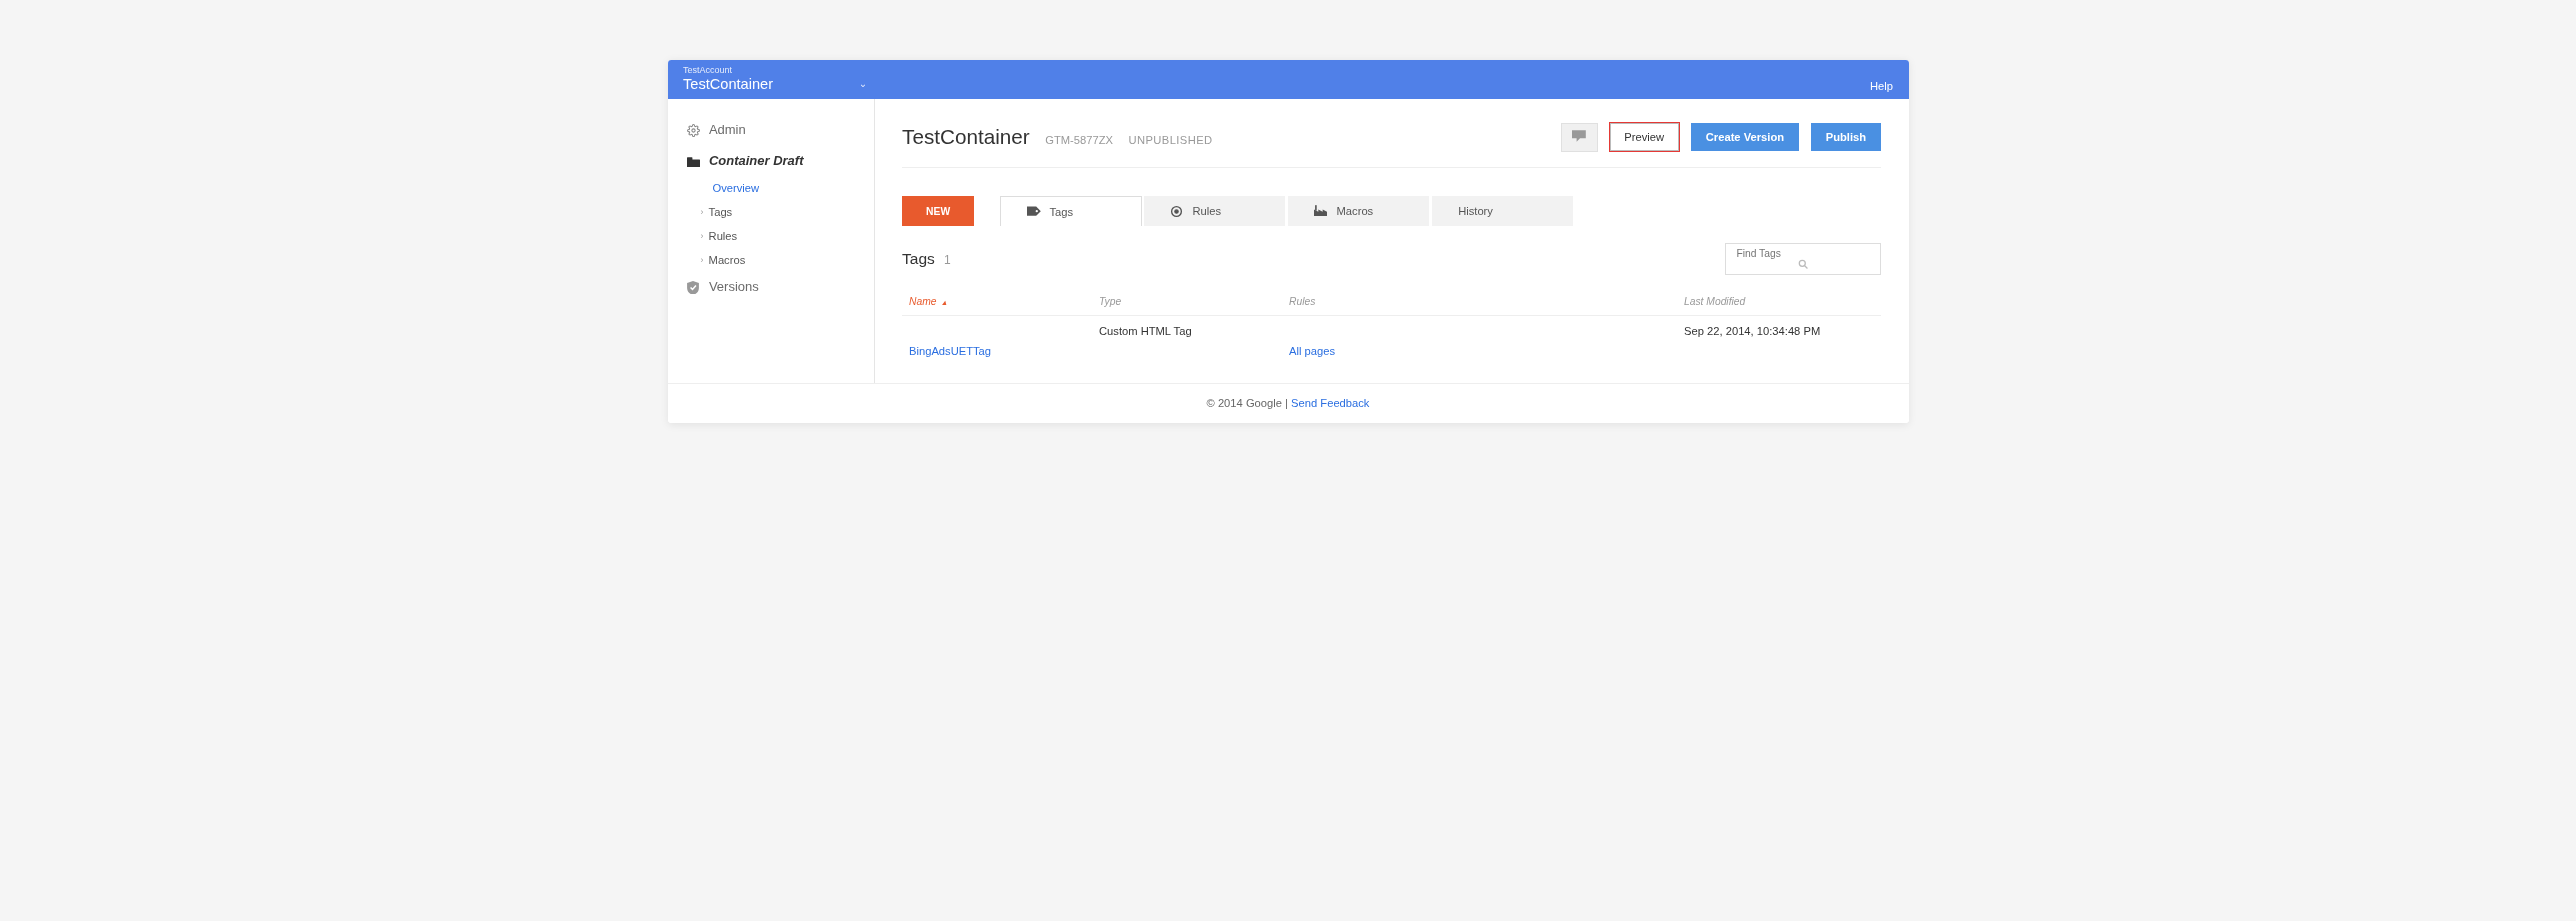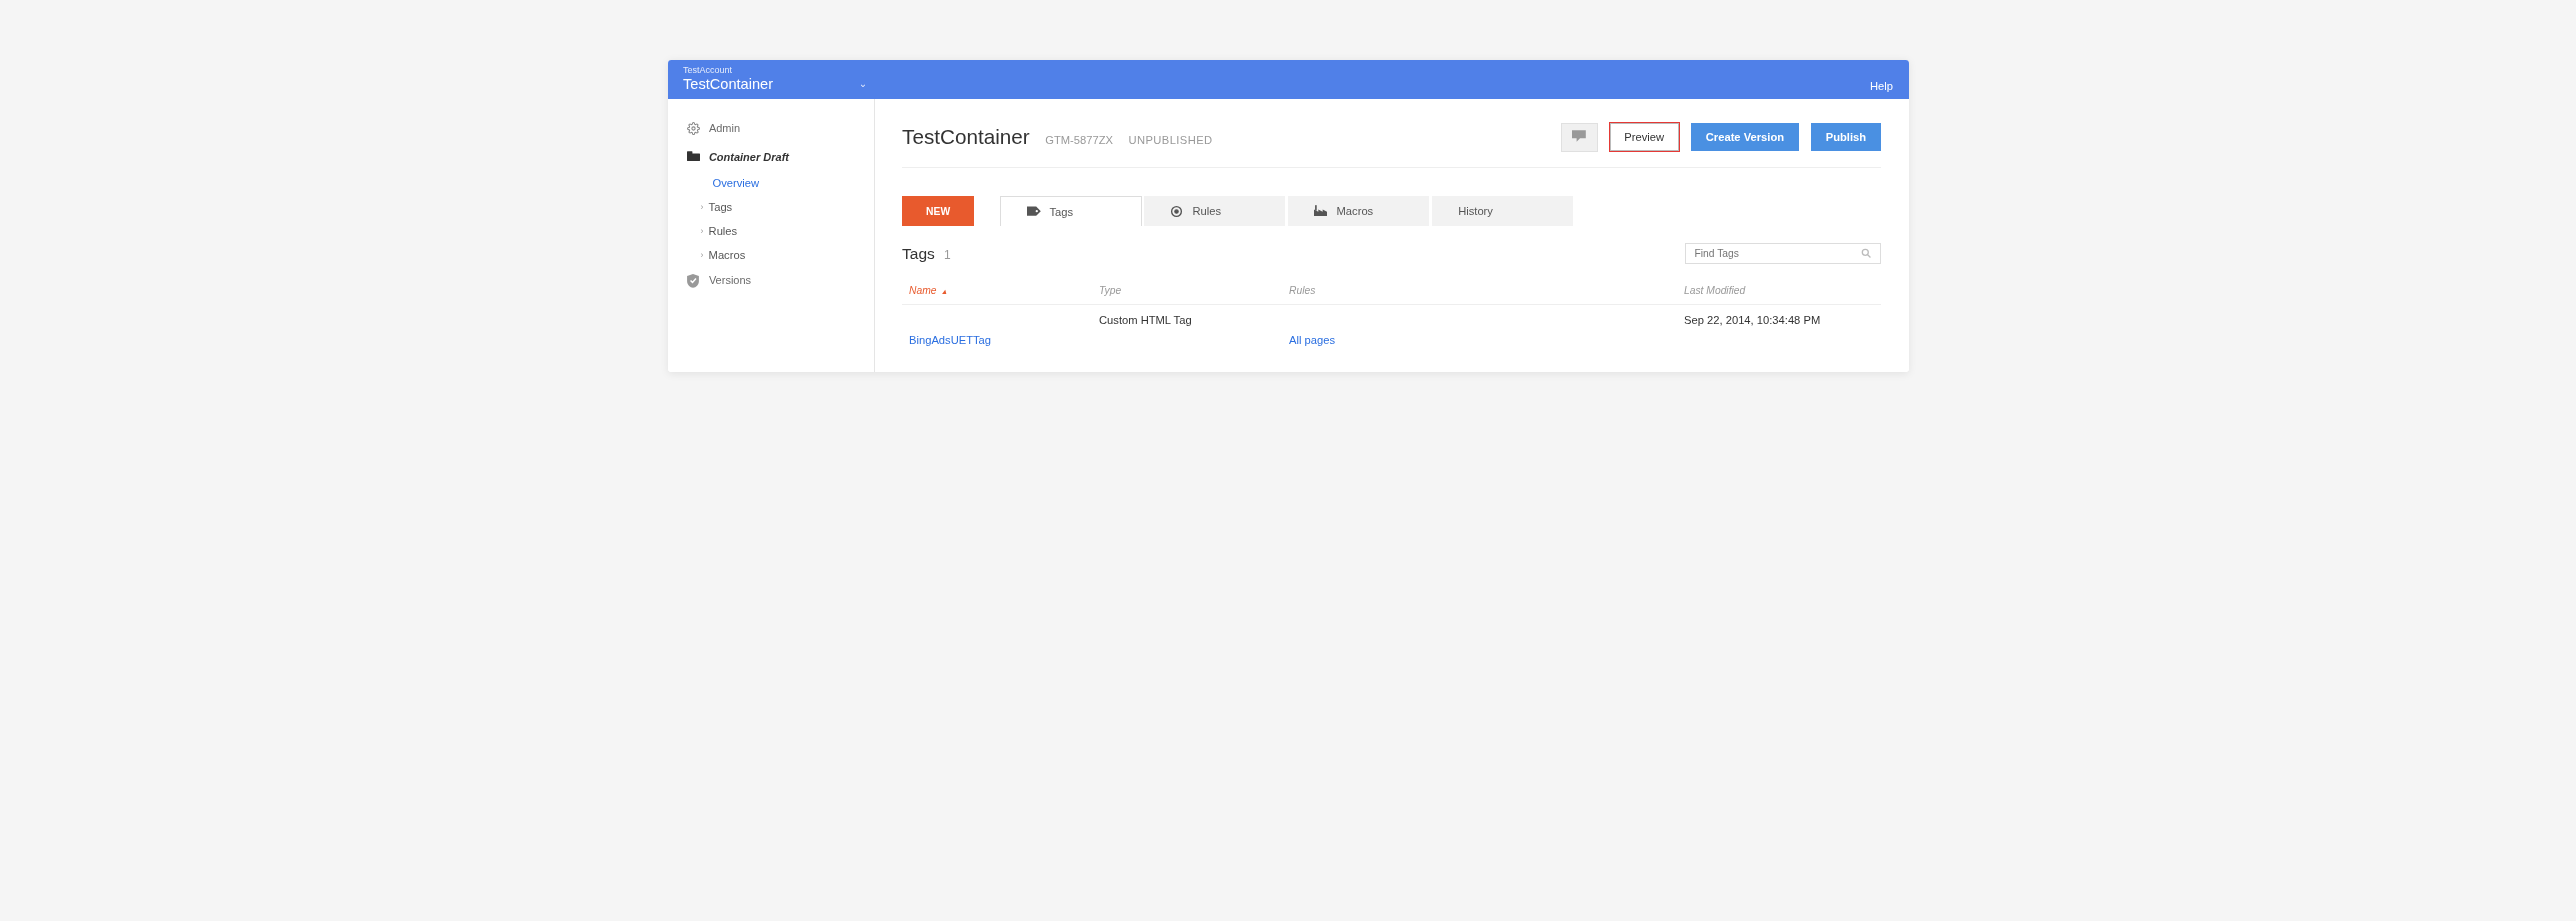--- a/index.html
+++ b/index.html
@@ -39,25 +39,25 @@
 .chevron-down { font-size: 9.5px; opacity: 0.85; }
 .help-link { font-size: 11.2px; color: #fff; cursor: pointer; }
 .body-wrap { display: flex; background: #fff; }
 .sidebar {
   width: 207px;
   border-right: 0.9px solid #e5e5e5;
   padding: 15.5px 0;
 }
 .side-item {
   display: flex;
-  align-items: flex-start;
+  align-items: flex-end;
   gap: 8.6px;
   padding: 7.8px 19px;
   color: #6b6b6b;
-  font-size: 11px;
+  font-size: 13px;
   cursor: pointer;
 }
 .side-item-bold { color: #333; font-weight: bold; font-style: italic; }
 .side-icon { width: 13.8px; display: inline-flex; justify-content: center; }
 .sub-list { margin-left: 45px; }
 .sub-item {
   padding: 6px 0;
   font-size: 11.2px;
   color: #555;
   cursor: pointer;
@@ -131,21 +131,22 @@
   align-items: center;
   margin-bottom: 12px;
 }
 .section-title { font-size: 15.5px; color: #333; }
 .section-count { color: #999; font-size: 12px; margin-left: 5.2px; }
 .search-box {
   border: 0.9px solid #ddd;
   display: flex;
   align-items: center;
   padding: 3.4px 8.6px;
-  width: 196px;
+  width: 156px;
+  flex-direction: column;
 }
 .search-input {
   border: none;
   outline: none;
   font-size: 10.3px;
   color: #999;
   flex: 1;
 }
 .search-icon { color: #bbb; font-size: 10.3px; }
 .table { width: 100%; }
@@ -325,15 +326,18 @@
           <div class="td td-link col-name">BingAdsUETTag</div>
           <div class="td col-type">Custom HTML Tag</div>
           <div class="td td-link col-rules">All pages</div>
           <div class="td col-modified">Sep 22, 2014, 10:34:48 PM</div>
         </div>
       </div>
 
     </div>
   </div>
 
+  <div class="footer">
+    <span>© 2014 Google</span><span> | </span><span class="footer-link">Send Feedback</span>
+  </div>
 
 </div>
 
 
 </body></html>

